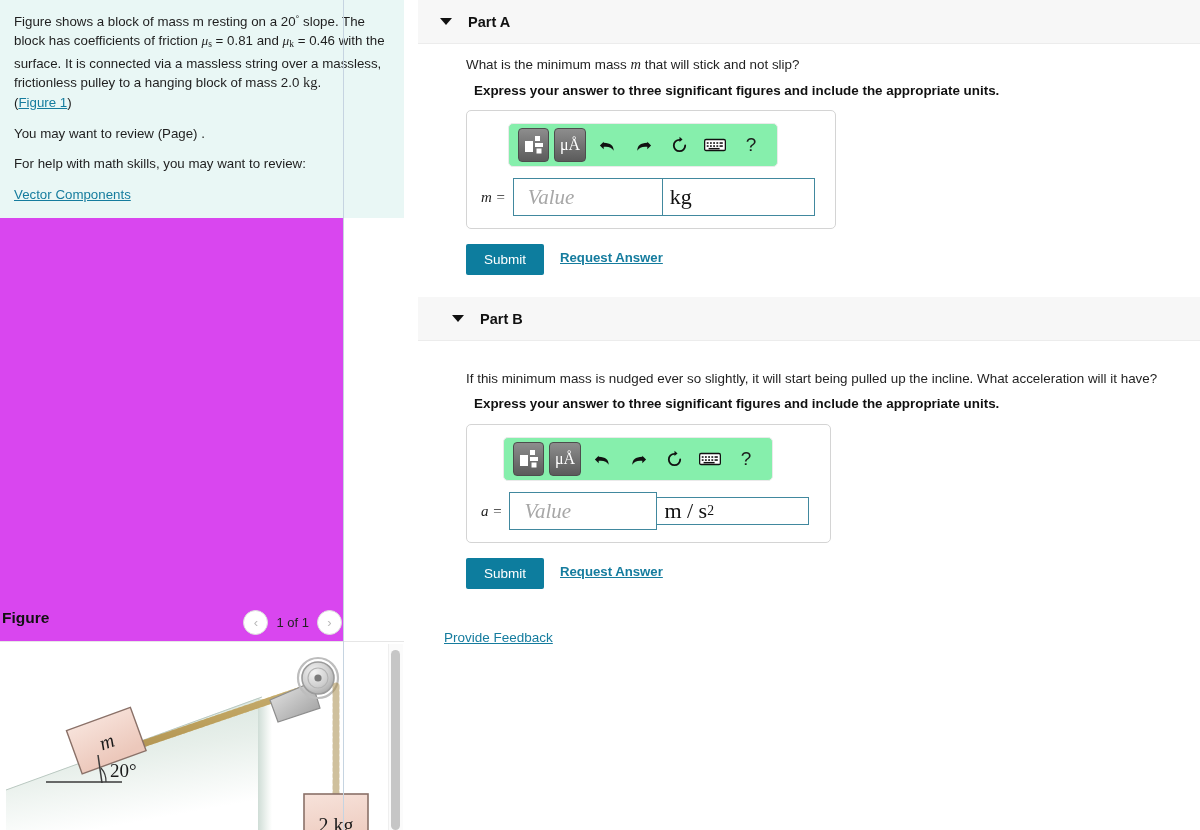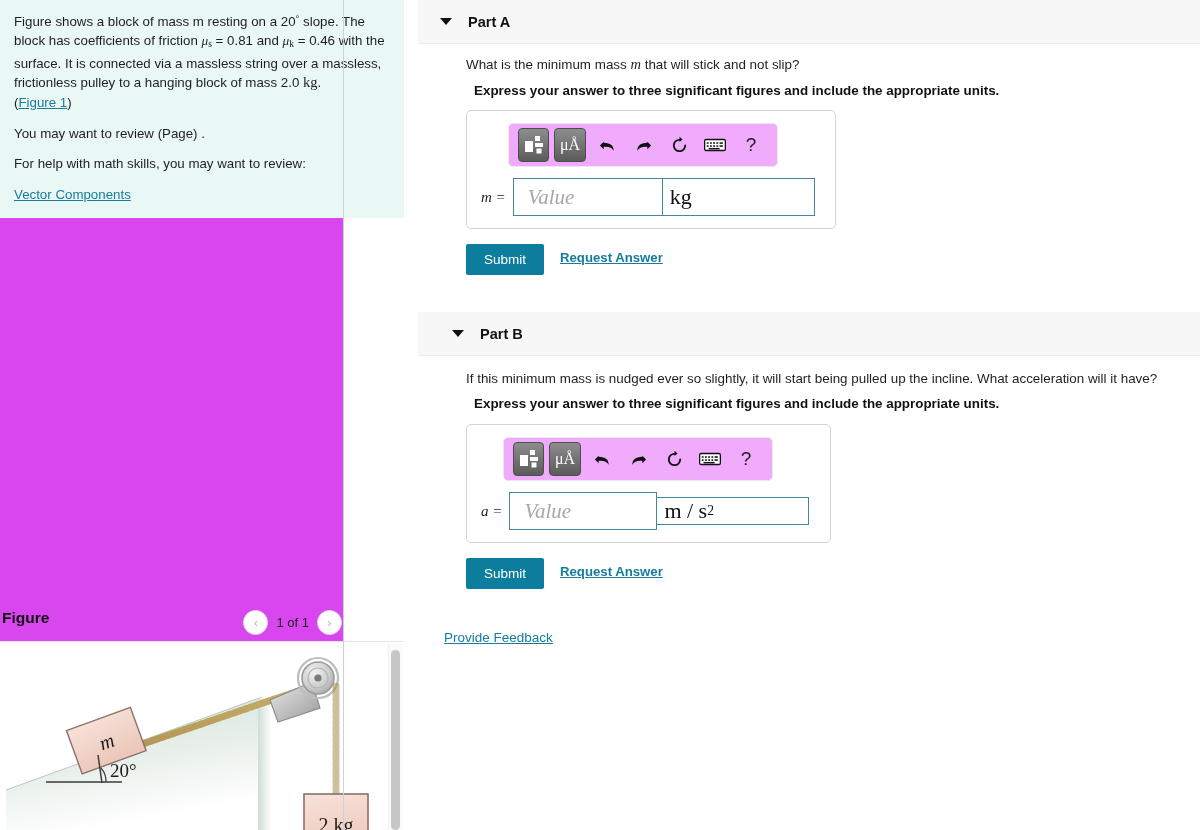--- a/index.html
+++ b/index.html
@@ -107,21 +107,21 @@
     font-weight: bold;
   }
 
   
   .answer-box {
     position: absolute; border: 1px solid #d4d4d4; border-radius: 5px;
     background: #fff;
   }
   .tool-strip {
     position: absolute; border-radius: 5px;
-    background: #f0abfc; border: 1px solid #eaeaea;
+    background: #86efac; border: 1px solid #eaeaea;
     display: flex; align-items: center; padding: 0 9px; gap: 2px;
   }
   .tb-btn {
     width: 35px; height: 34px; border-radius: 4px;
     background: linear-gradient(#8d8d8d, #5b5b5b);
     display: flex; align-items: center; justify-content: center;
     cursor: pointer; margin-right: 3px; border: 1px solid #4d4d4d;
   }
   .tb-plain {
     width: 38px; height: 32px;
@@ -336,21 +336,21 @@
         <div class="unit-field" style="width:152px; height:38px;">
           <span>kg</span>
             <span class="sup2"></span>
         </div>
       </div>
     </div>
 
     <button class="submit-btn" style="left:48px; top:244px;">Submit</button>
     <a class="req-answer" style="left:142px; top:250px;">Request Answer</a>
 
-    <div class="part-header" style="top:312px;padding-left:12px;">
+    <div class="part-header" style="top:297px;padding-left:12px;">
       <div class="caret"></div>
       <div class="part-label">Part B</div>
     </div>
 
     <div class="q-text" style="top:369px; width:740px;">
       <span>If this minimum mass is nudged ever so slightly, it will start being pulled up the incline. What acceleration will it have?</span><span class="mi" style="font-size:14.5px;"></span><span></span>
     </div>
     <div class="q-bold" style="top:396px;">Express your answer to three significant figures and include the appropriate units.</div>
 
     <div class="answer-box" style="left:48px; top:424px; width:365px; height:119px;">

